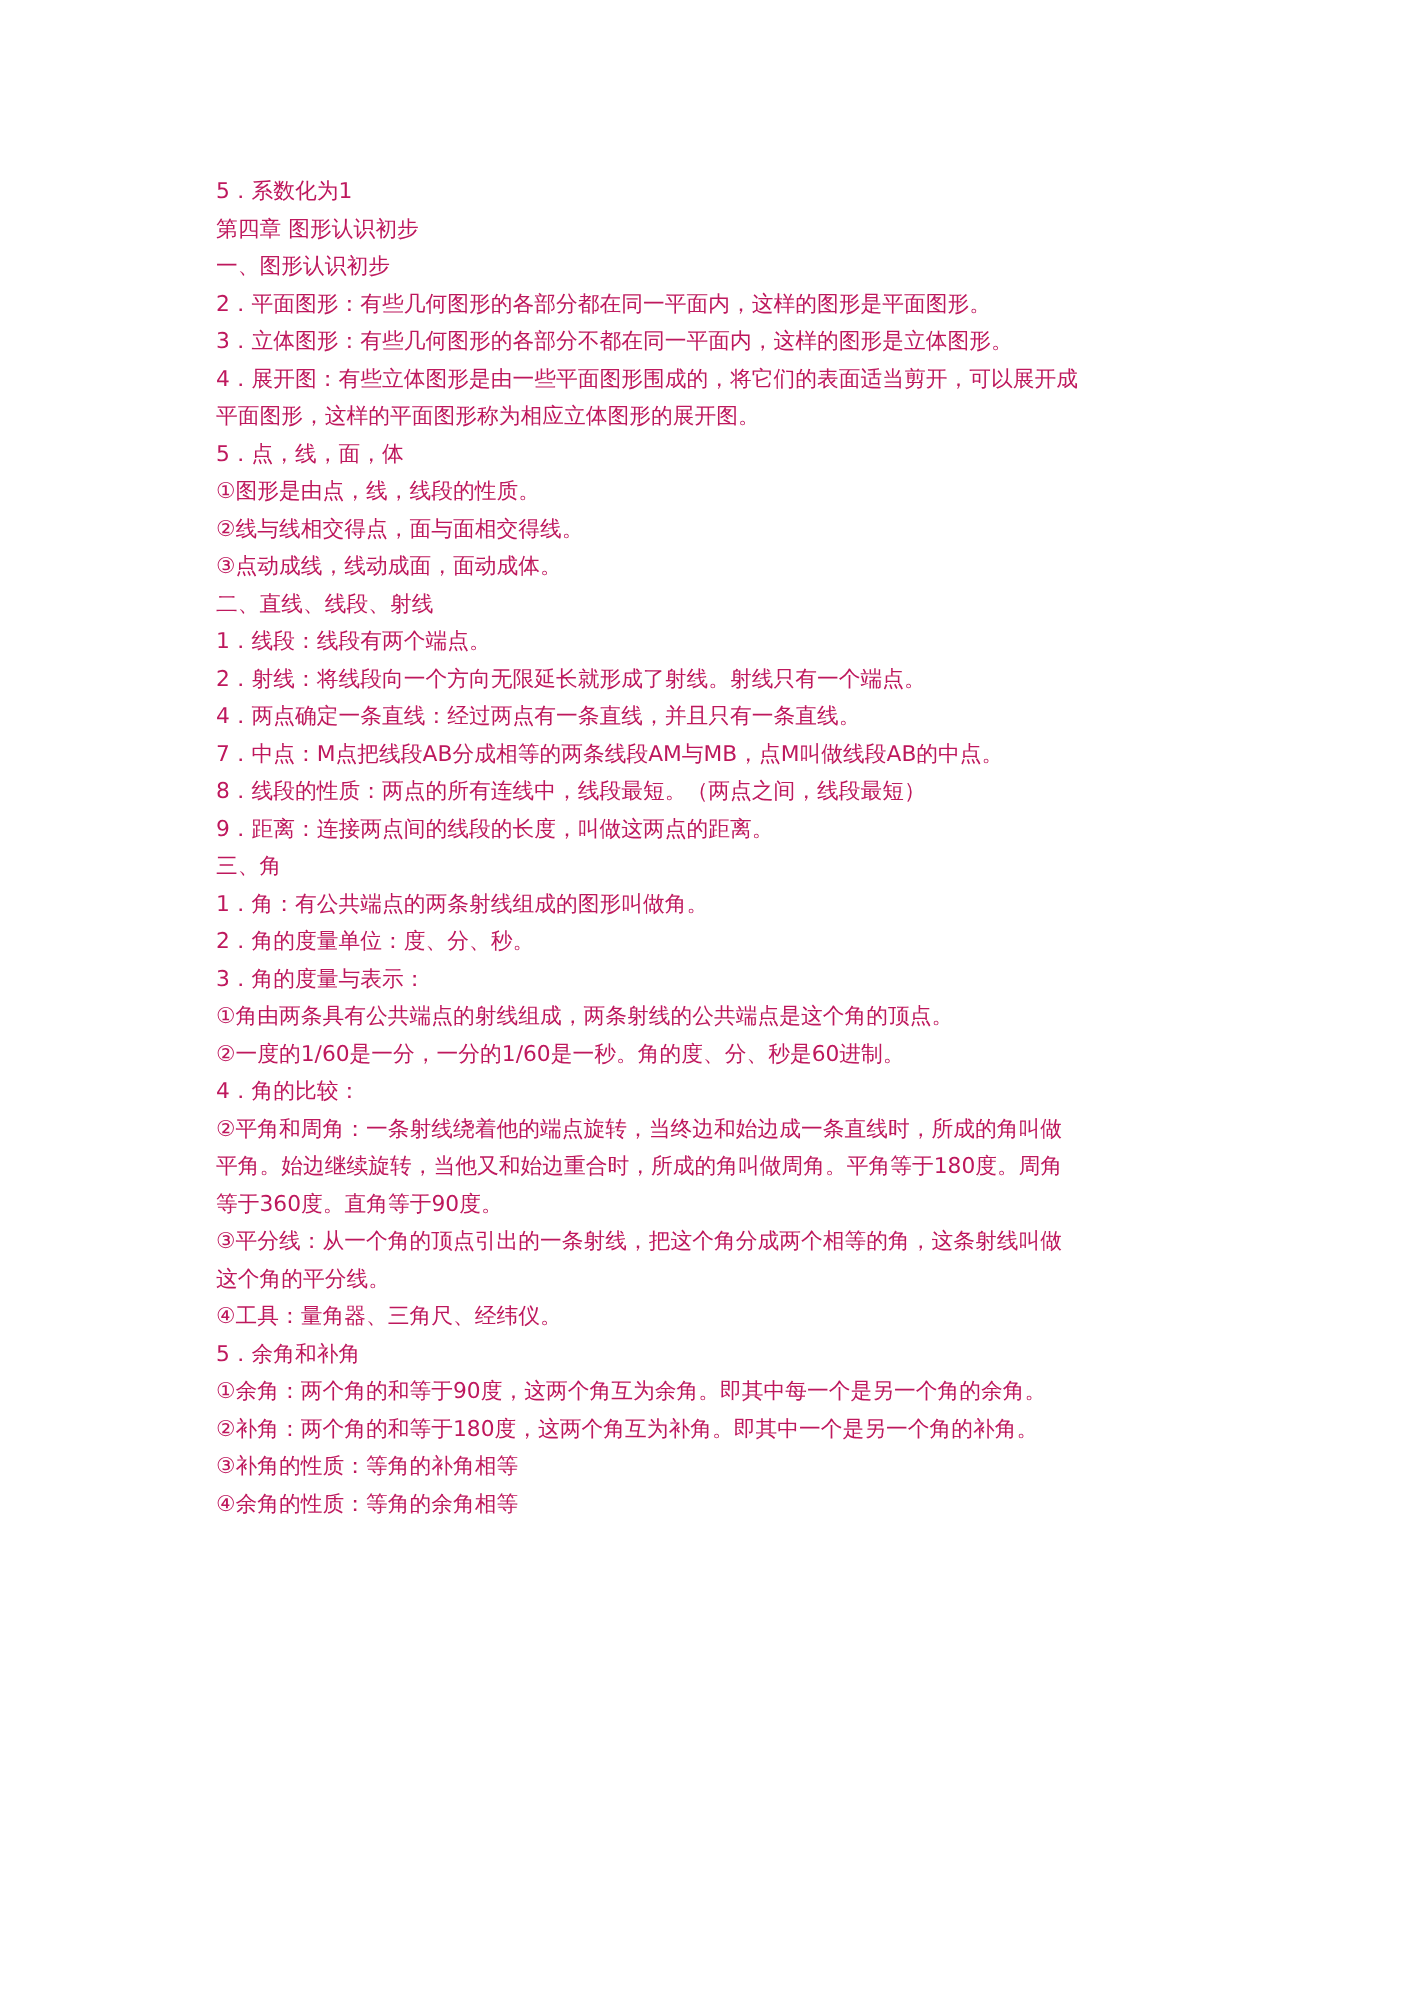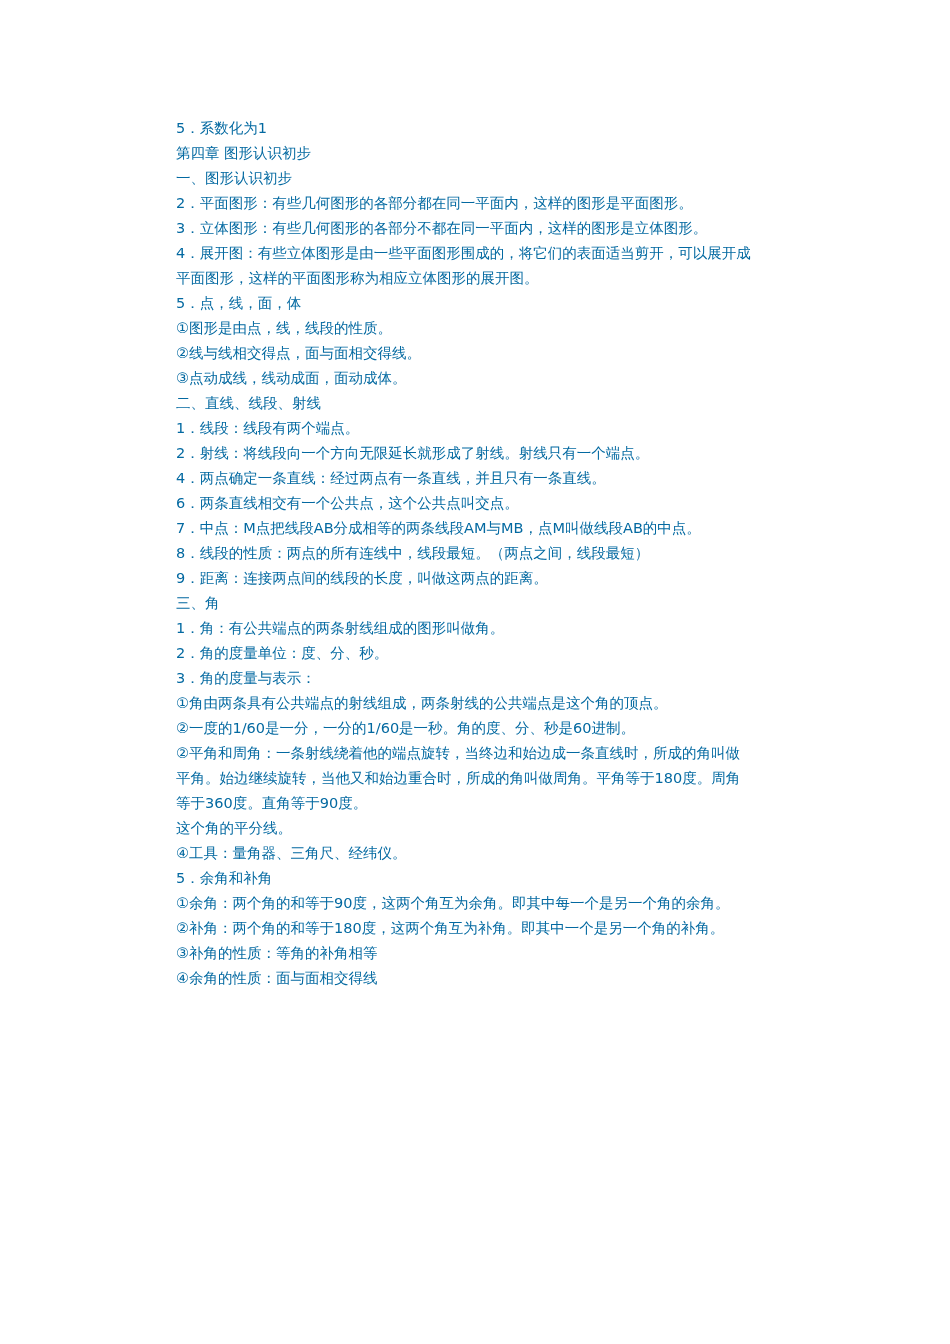--- a/index.html
+++ b/index.html
@@ -4,23 +4,22 @@
   <style>
     html, body { margin: 0; padding: 0; background: #ffffff; }
     body { width: 950px; height: 1344px; position: relative; overflow: hidden; }
     .page {
       position: absolute;
       left: 144px;
       top: 116px;
       width: 670px;
       font-family: "DejaVu Sans", "Liberation Sans", sans-serif;
       font-size: 14.5px;
-      color: #0369a1;
+      color: #be185d;
       line-height: 25px;
-      margin-left: 32px;
     }
     .line { white-space: nowrap; height: 25px; }
     .para { white-space: normal; text-align: justify; }
     .para .l { display: block; white-space: nowrap; height: 25px; }
   </style>
 </head>
 <body>
 
 <div class="page">
   <div class="line">5．系数化为1</div>
@@ -33,37 +32,38 @@
     <span class="l">平面图形，这样的平面图形称为相应立体图形的展开图。</span>
   </div>
   <div class="line">5．点，线，面，体</div>
   <div class="line">①图形是由点，线，线段的性质。</div>
   <div class="line">②线与线相交得点，面与面相交得线。</div>
   <div class="line">③点动成线，线动成面，面动成体。</div>
   <div class="line">二、直线、线段、射线</div>
   <div class="line">1．线段：线段有两个端点。</div>
   <div class="line">2．射线：将线段向一个方向无限延长就形成了射线。射线只有一个端点。</div>
   <div class="line">4．两点确定一条直线：经过两点有一条直线，并且只有一条直线。</div>
-  <div class="line">6．两条直线相交有一个公共点，这个公共点叫交点。</div>
   <div class="line">7．中点：M点把线段AB分成相等的两条线段AM与MB，点M叫做线段AB的中点。</div>
   <div class="line">8．线段的性质：两点的所有连线中，线段最短。（两点之间，线段最短）</div>
   <div class="line">9．距离：连接两点间的线段的长度，叫做这两点的距离。</div>
   <div class="line">三、角</div>
   <div class="line">1．角：有公共端点的两条射线组成的图形叫做角。</div>
   <div class="line">2．角的度量单位：度、分、秒。</div>
   <div class="line">3．角的度量与表示：</div>
   <div class="line">①角由两条具有公共端点的射线组成，两条射线的公共端点是这个角的顶点。</div>
   <div class="line">②一度的1/60是一分，一分的1/60是一秒。角的度、分、秒是60进制。</div>
+  <div class="line">4．角的比较：</div>
   <div class="para">
     <span class="l">②平角和周角：一条射线绕着他的端点旋转，当终边和始边成一条直线时，所成的角叫做</span>
     <span class="l">平角。始边继续旋转，当他又和始边重合时，所成的角叫做周角。平角等于180度。周角</span>
     <span class="l">等于360度。直角等于90度。</span>
   </div>
   <div class="para">
+    <span class="l">③平分线：从一个角的顶点引出的一条射线，把这个角分成两个相等的角，这条射线叫做</span>
     <span class="l">这个角的平分线。</span>
   </div>
   <div class="line">④工具：量角器、三角尺、经纬仪。</div>
   <div class="line">5．余角和补角</div>
   <div class="line">①余角：两个角的和等于90度，这两个角互为余角。即其中每一个是另一个角的余角。</div>
   <div class="line">②补角：两个角的和等于180度，这两个角互为补角。即其中一个是另一个角的补角。</div>
   <div class="line">③补角的性质：等角的补角相等</div>
-  <div class="line">④余角的性质：面与面相交得线</div>
+  <div class="line">④余角的性质：等角的余角相等</div>
 </div>
 
 </body></html>

